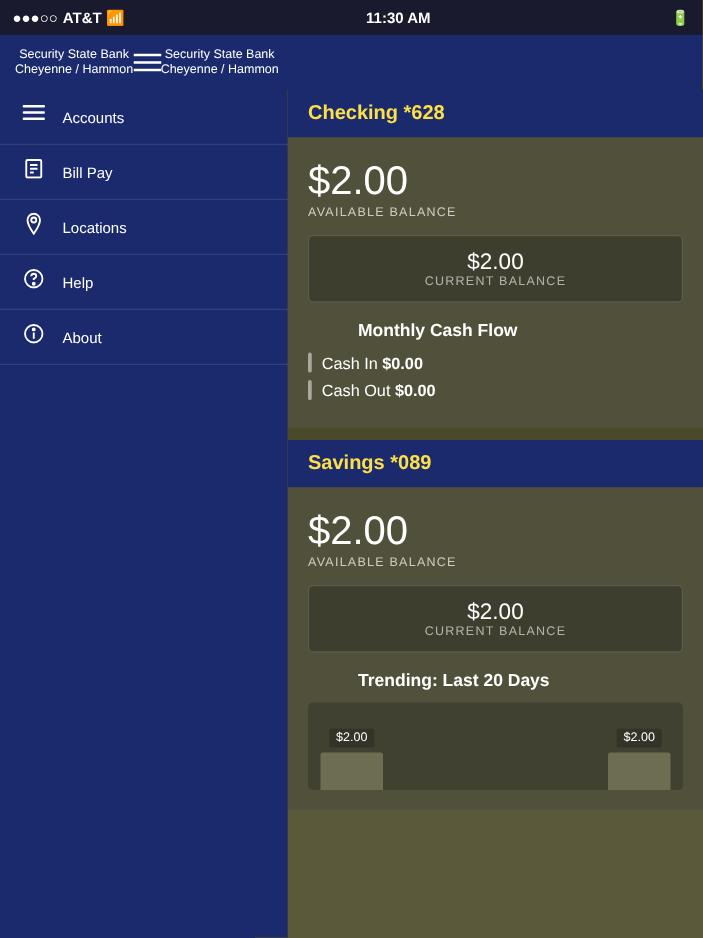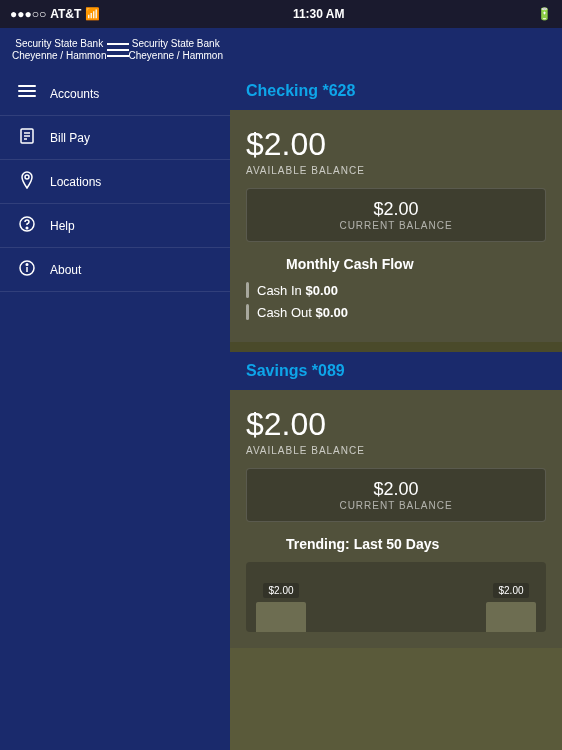--- a/index.html
+++ b/index.html
@@ -99,21 +99,21 @@
       height: 100%;
       overflow-y: auto;
     }
 
     
     .account-card {
       margin: 0;
     }
     .account-header {
       background: #1a2a6c;
-      color: #0ea5e9;
+      color: #fde047;
       font-size: 16px;
       font-weight: 600;
       padding: 10px 16px;
     }
     .account-body {
       background: rgba(80,80,60,0.9);
       padding: 16px;
     }
     .available-amount {
       font-size: 32px;
@@ -304,21 +304,21 @@
       <div class="account-header">
         <span>Savings *089</span>
       </div>
       <div class="account-body">
         <div class="available-amount">$2.00</div>
         <div class="available-label">AVAILABLE BALANCE</div>
         <div class="balance-box">
           <div class="balance-amount">$2.00</div>
           <div class="balance-label">CURRENT BALANCE</div>
         </div>
-        <div class="section-title">Trending: Last 50 Days</div>
+        <div class="section-title">Trending: Last 20 Days</div>
 
         <div style="position:relative; height:70px; background: rgba(50,50,40,0.5); border-radius:4px; display:flex; align-items:flex-end; padding: 0 10px 0 10px;">
           <div style="display:flex; flex-direction:column; align-items:center; margin-right: auto;">
             <span style="font-size:10px; color:white; background:rgba(50,50,40,0.9); padding:2px 5px; border-radius:2px; margin-bottom:4px;">$2.00</span>
             <div style="width:50px; height:30px; background:rgba(120,120,90,0.8); border-radius:2px 2px 0 0;"></div>
           </div>
           <div style="display:flex; flex-direction:column; align-items:center; margin-left: auto;">
             <span style="font-size:10px; color:white; background:rgba(50,50,40,0.9); padding:2px 5px; border-radius:2px; margin-bottom:4px;">$2.00</span>
             <div style="width:50px; height:30px; background:rgba(120,120,90,0.8); border-radius:2px 2px 0 0;"></div>
           </div>

